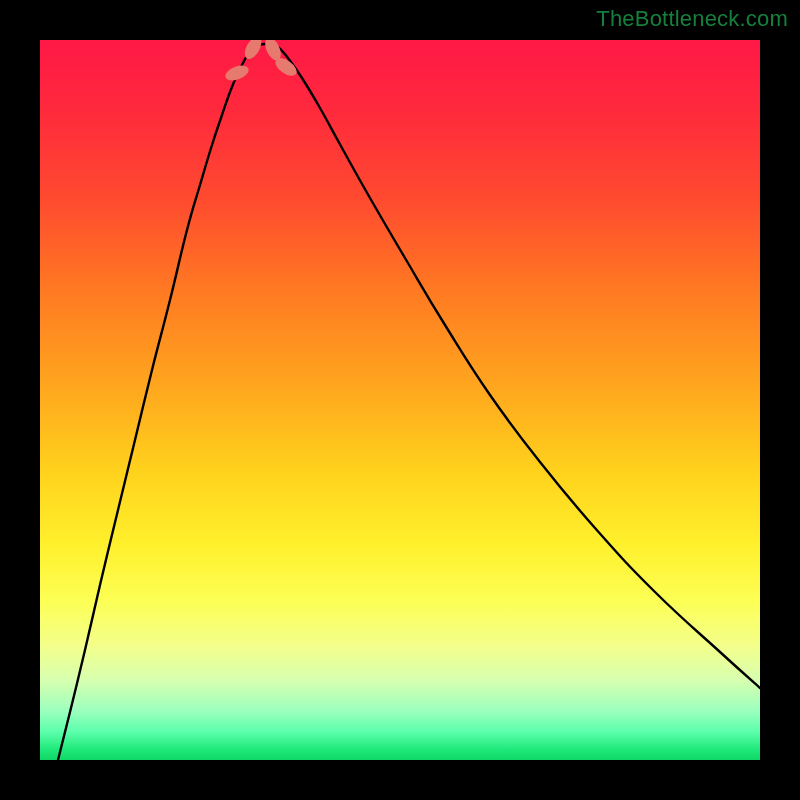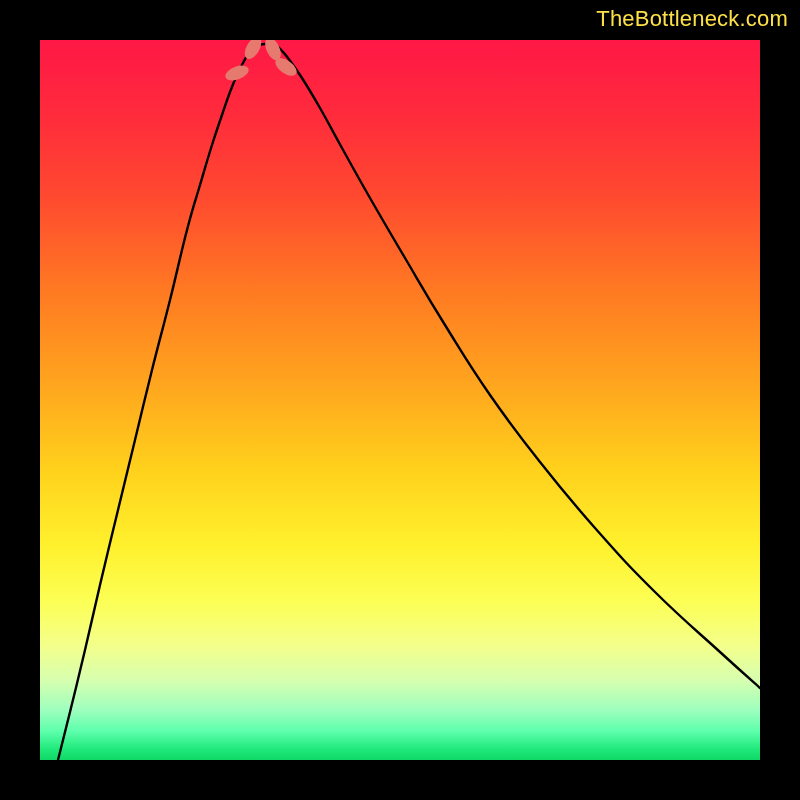--- a/index.html
+++ b/index.html
@@ -39,21 +39,21 @@
     left: 0;
     top: 0;
     width: 720px;
     height: 720px;
     overflow: visible;
   }
   .watermark {
     position: absolute;
     top: 6px;
     right: 12px;
-    color: #fde047;
+    color: #15803d;
     font-size: 22px;
     font-weight: 500;
     letter-spacing: 0.2px;
   }
   .marker {
     fill: #e77a6f;
     stroke: none;
   }
 </style>
 </head>

